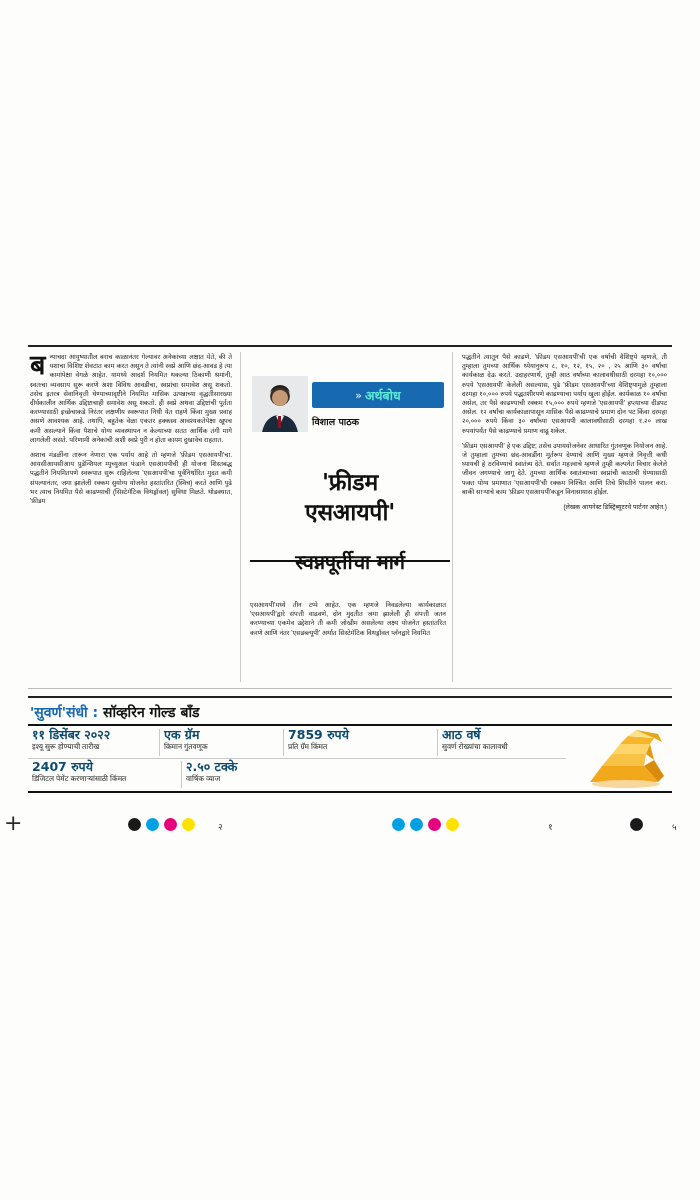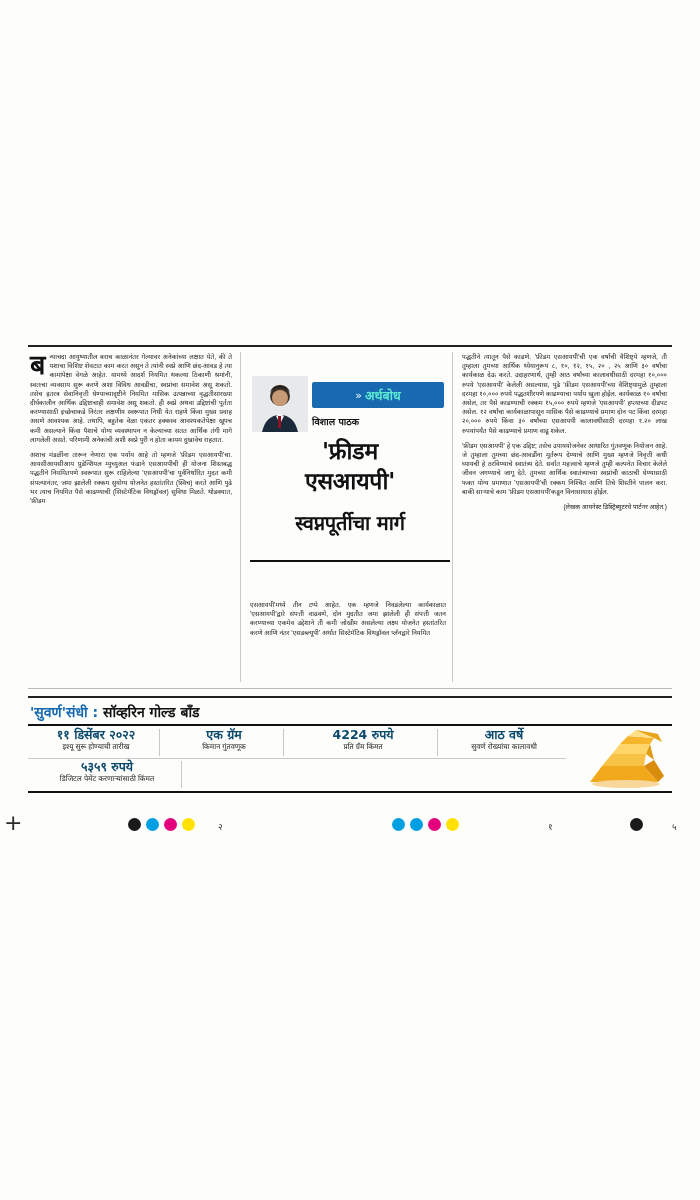--- a/index.html
+++ b/index.html
@@ -29,27 +29,27 @@
   .dropcap{float:left;font-size:27px;line-height:25px;font-weight:bold;margin:1px 4px 0 0;color:#111;}
 
   
   .badge{position:absolute;left:312px;top:382px;width:132px;height:26px;background:#1769b0;border-radius:2px;display:flex;align-items:center;justify-content:center;}
   .badge .chev{color:#ffffff;font-size:11px;margin-right:5px;letter-spacing:-2px;}
   .badge .btxt{color:#5eead4;font-size:12.5px;font-weight:bold;font-family:"Liberation Sans",sans-serif;}
 
   .portrait{position:absolute;left:252px;top:376px;width:56px;height:56px;overflow:hidden;}
   .byline{position:absolute;left:312px;top:415px;width:140px;font-size:9.5px;font-weight:bold;color:#111;}
 
-  .headline{position:absolute;left:250px;top:436px;width:200px;text-align:center;color:#111;
+  .headline{position:absolute;left:250px;top:467px;width:200px;text-align:center;color:#111;
             font-family:"DejaVu Sans",sans-serif;font-weight:bold;font-size:23px;line-height:30px;letter-spacing:-0.2px;}
-  .headline .l3{font-size:20px;display:block;margin-top:12px;}
+  .headline .l3{font-size:20px;display:block;margin-top:20px;}
   .hl-underline{position:absolute;left:250px;top:560px;width:200px;height:2px;background:#111;}
 
   
-  .gold{position:absolute;left:28px;top:700px;width:644px;height:110px;text-align:center;}
+  .gold{position:absolute;left:28px;top:700px;width:644px;height:110px;}
   .gold-title{position:absolute;left:2px;top:2px;font-size:14px;font-weight:bold;color:#111;font-family:"DejaVu Sans",sans-serif;}
   .gold-title .blue{color:#1769b0;}
   .gold-rule{position:absolute;left:0;top:24px;width:644px;height:2px;background:#111;}
 
   .grid{position:absolute;left:0;top:27px;width:644px;}
   .grow{display:flex;height:31px;}
   .gcell{position:relative;padding-left:4px;box-sizing:border-box;}
   .gcell .v{font-size:12.5px;font-weight:bold;color:#0c4a6e;line-height:15px;font-family:"DejaVu Sans",sans-serif;}
   .gcell .k{font-size:7.4px;color:#222;line-height:10px;font-family:"Liberation Sans",sans-serif;}
   .c1{width:132px;} .c2{width:124px;} .c3{width:154px;} .c4{width:128px;}
@@ -132,35 +132,39 @@
           <div class="v">११ डिसेंबर २०२२</div>
           <div class="k">इश्यू सुरू होण्याची तारीख</div>
           <div class="vdiv"></div>
         </div>
         <div class="gcell c2">
           <div class="v">एक ग्रॅम</div>
           <div class="k">किमान गुंतवणूक</div>
           <div class="vdiv"></div>
         </div>
         <div class="gcell c3">
-          <div class="v">4224 रुपये</div>
+          <div class="v">7859 रुपये</div>
           <div class="k">प्रति ग्रॅम किंमत</div>
           <div class="vdiv"></div>
         </div>
         <div class="gcell c4">
           <div class="v">आठ वर्षे</div>
           <div class="k">सुवर्ण रोख्यांचा कालावधी</div>
         </div>
       </div>
       <div class="hdiv"></div>
       <div class="grow">
         <div class="gcell c3">
-          <div class="v">५३५९ रुपये</div>
+          <div class="v">2407 रुपये</div>
           <div class="k">डिजिटल पेमेंट करणाऱ्यांसाठी किंमत</div>
           <div class="vdiv"></div>
+        </div>
+        <div class="gcell c4">
+          <div class="v">२.५० टक्के</div>
+          <div class="k">वार्षिक व्याज</div>
         </div>
       </div>
     </div>
 
     <div class="goldpic">
       <svg width="86" height="64" viewBox="0 0 86 64" aria-hidden="true">
         <path d="M6 56 L18 40 L60 40 L74 56 Z" fill="#f2a81b"></path>
         <path d="M18 40 L28 28 L62 28 L60 40 Z" fill="#f7c245"></path>
         <path d="M28 28 L36 18 L66 18 L62 28 Z" fill="#ffd468"></path>
         <path d="M36 18 L44 10 L70 12 L66 18 Z" fill="#f6b52b"></path>

